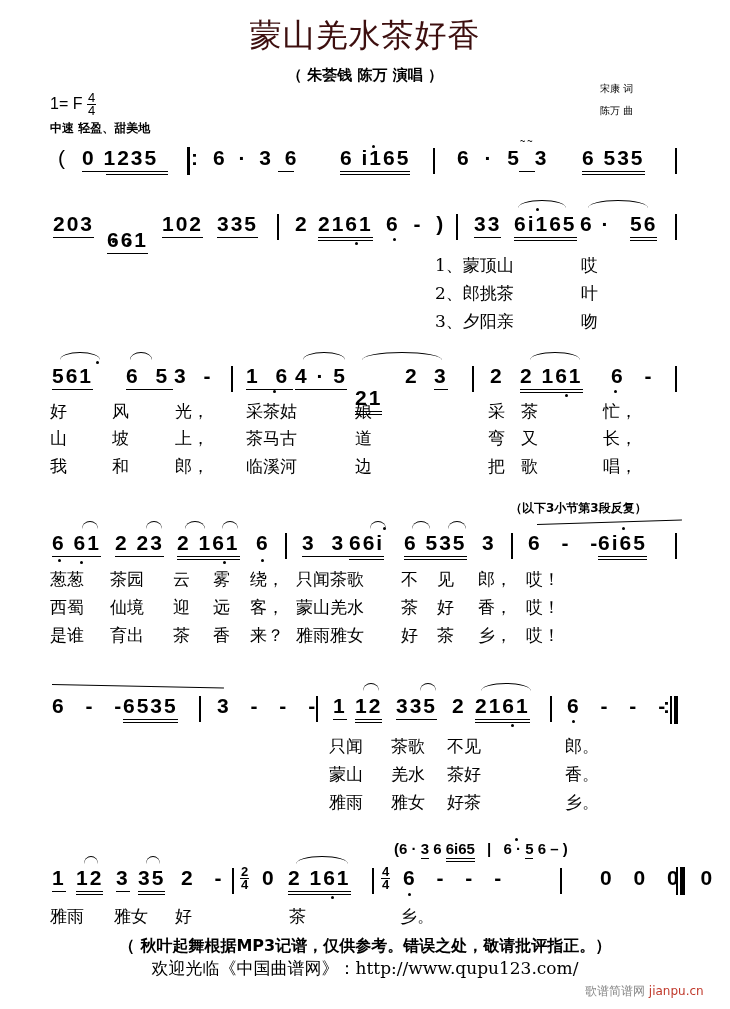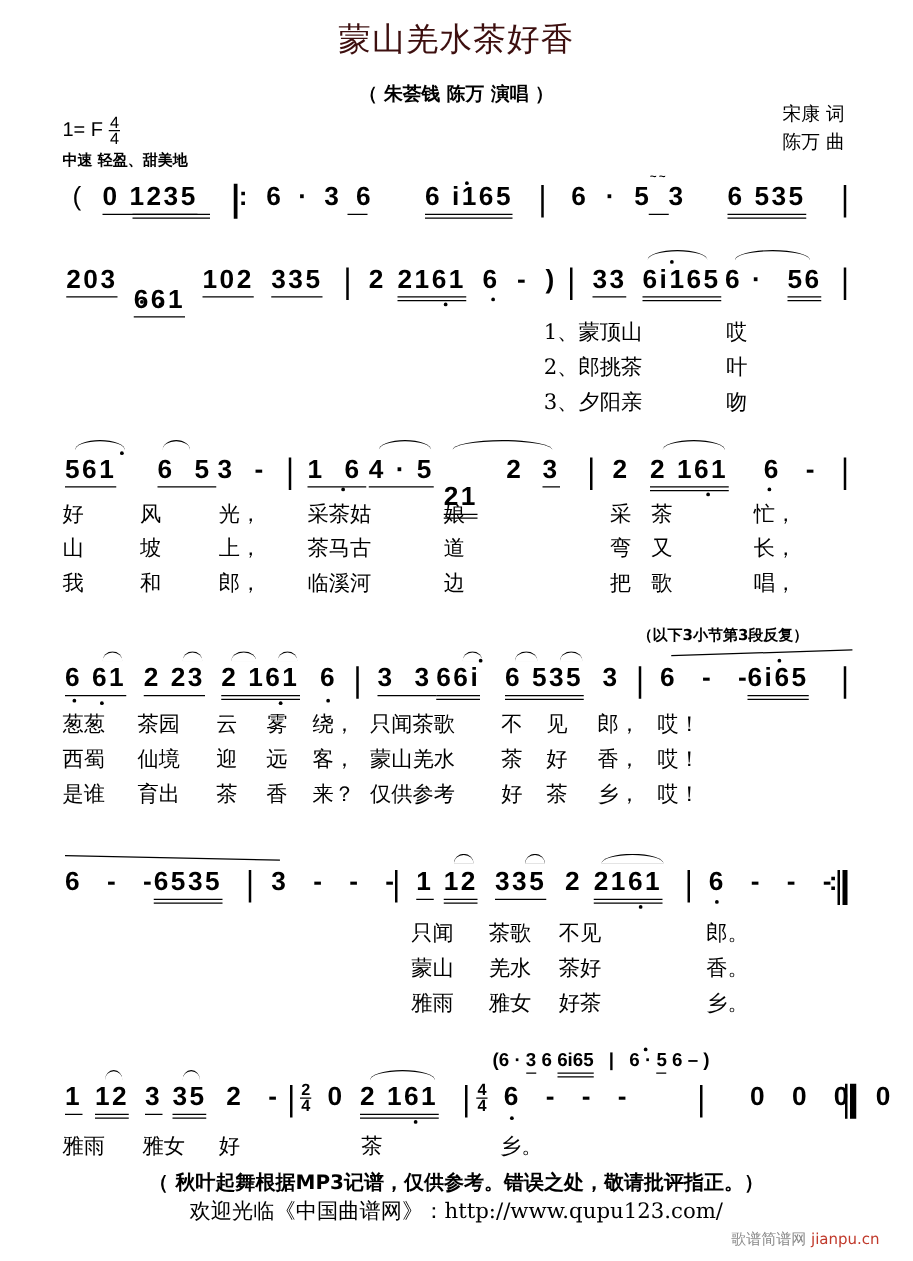--- a/index.html
+++ b/index.html
@@ -1,23 +1,23 @@
 <!DOCTYPE html>
 <html><head>
   <meta charset="utf-8">
   <style>
     * { margin: 0; padding: 0; box-sizing: border-box; }
     html, body { width: 730px; height: 1009px; background: #ffffff; overflow: hidden; }
     body { position: relative; font-family: "DejaVu Sans", sans-serif; color: #000; }
 
     .abs { position: absolute; white-space: nowrap; }
 
-    .title { left: 0; width: 730px; top: 14px; text-align: center; font-size: 26px; color: #3d0f0f; letter-spacing: 1px; font-family: "DejaVu Sans", sans-serif; }
+    .title { left: 0; width: 730px; top: 14px; text-align: center; font-size: 32px; color: #3d0f0f; letter-spacing: 1px; font-family: "DejaVu Sans", sans-serif; }
     .singers { left: 0; width: 730px; top: 66px; text-align: center; font-size: 15px; font-weight: bold; }
-    .credit { font-size: 15px; font-family: "DejaVu Serif", serif; left: 626px; }
+    .credit { font-size: 10px; font-family: "DejaVu Serif", serif; left: 600px; }
     .key { left: 50px; top: 92px; font-size: 16px; font-family: "Liberation Sans", sans-serif; }
     .timesig { display: inline-block; vertical-align: middle; text-align: center; font-size: 13px; line-height: 12px; font-weight: normal; }
     .timesig span { display: block; }
     .timesig .top { border-bottom: 1px solid #000; padding: 0 1px; }
     .tempo { left: 50px; top: 120px; font-size: 12px; font-weight: bold; }
 
     .staff { position: absolute; left: 50px; font-family: "Liberation Sans", sans-serif; font-weight: bold; font-size: 21px; letter-spacing: 2px; }
     .note-seg { position: absolute; white-space: nowrap; }
     .ul1 { border-bottom: 1.5px solid #000; padding-bottom: 1px; }
     .ul2 { border-bottom: 4px double #000; padding-bottom: 1px; }
@@ -210,21 +210,21 @@
     <div class="lyric" style="left:401px;top:596px;">茶</div>
     <div class="lyric" style="left:437px;top:596px;">好</div>
     <div class="lyric" style="left:478px;top:596px;">香，</div>
     <div class="lyric" style="left:526px;top:596px;">哎！</div>
 
     <div class="lyric" style="left:50px;top:624px;">是谁</div>
     <div class="lyric" style="left:110px;top:624px;">育出</div>
     <div class="lyric" style="left:173px;top:624px;">茶</div>
     <div class="lyric" style="left:213px;top:624px;">香</div>
     <div class="lyric" style="left:250px;top:624px;">来？</div>
-    <div class="lyric" style="left:296px;top:624px;">仅供参考</div>
+    <div class="lyric" style="left:296px;top:624px;">雅雨雅女</div>
     <div class="lyric" style="left:401px;top:624px;">好</div>
     <div class="lyric" style="left:437px;top:624px;">茶</div>
     <div class="lyric" style="left:478px;top:624px;">乡，</div>
     <div class="lyric" style="left:526px;top:624px;">哎！</div>
   </div>
 </div>
 
 <div>
   <div class="tie-line" style="left:52px;top:684px;width:172px;transform:rotate(1.2deg);"></div>
   <span class="note-seg staff" style="left:52px;top:694px;letter-spacing:8px;">6 - -</span>

